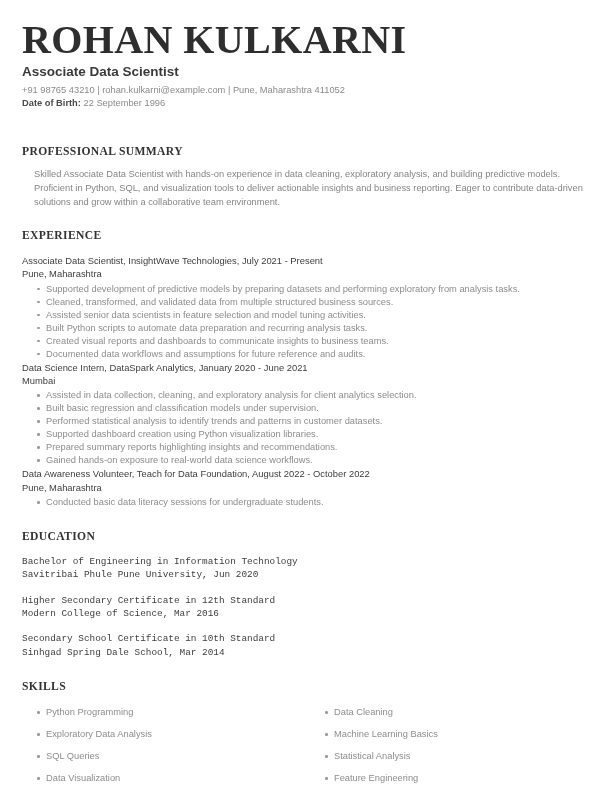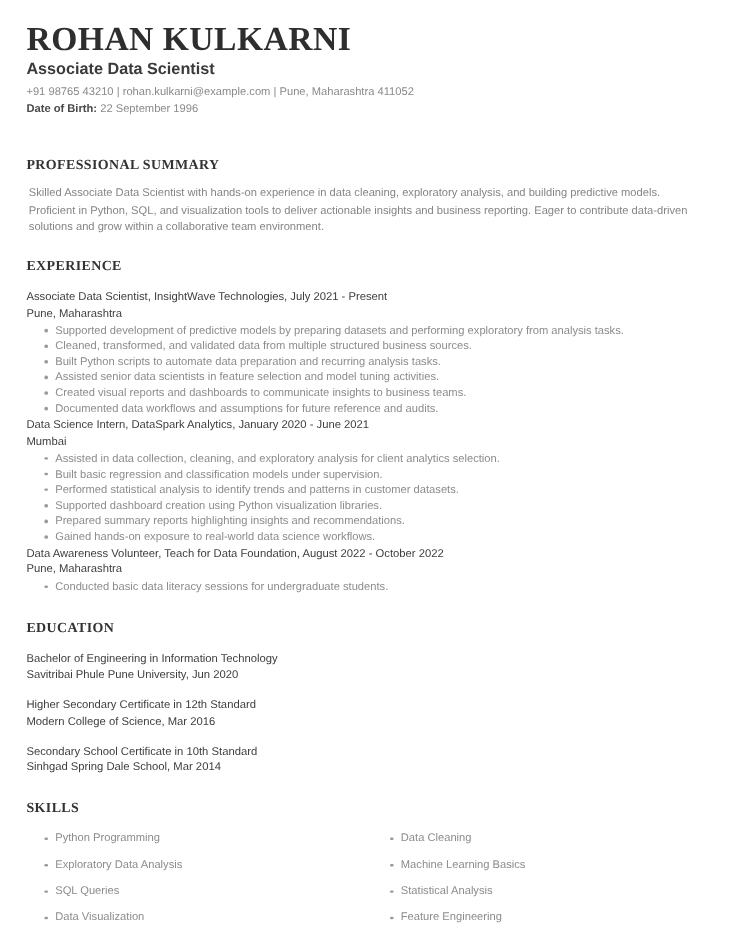--- a/index.html
+++ b/index.html
@@ -16,21 +16,21 @@
     font-family: "Liberation Sans", sans-serif;
     -webkit-font-smoothing: antialiased;
   }
   .inner {
     padding: 18px 22px 0 22px;
   }
 
   
   .name {
     font-family: "Liberation Serif", serif;
-    font-size: 28px;
+    font-size: 40px;
     font-weight: 700;
     letter-spacing: 0.4px;
     color: #2e2e2e;
     line-height: 1.12;
     margin: 0 0 1px 0;
   }
   .jobtitle {
     font-family: "Liberation Sans", sans-serif;
     font-size: 13.5px;
     font-weight: 700;
@@ -67,21 +67,21 @@
   .sec-summary   { margin-top: 34px; }
   .sec-experience{ margin-top: 19px; }
   .sec-education { margin-top: 21px; }
   .sec-skills    { margin-top: 21px; }
 
   
   .summary-text {
     font-size: 9.3px;
     color: #858585;
     line-height: 1.55;
-    margin: 9px 0 0 2px;
+    margin: 9px 0 0 12px;
     max-width: 566px;
   }
 
   
   .job { margin-top: 12px; }
   .job + .job { margin-top: 0; }
   .job-line {
     font-size: 9.4px;
     color: #3d3d3d;
     line-height: 1.42;
@@ -111,21 +111,21 @@
     position: absolute;
     left: 15px;
     top: 5px;
     width: 2.6px;
     height: 2.6px;
     border-radius: 50%;
     background: #9a9a9a;
   }
 
   
-  .edu { margin-top: 12px; }
+  .edu { margin-top: 12px; font-family: Liberation Mono, monospace; }
   .edu + .edu { margin-top: 12px; }
   .edu-degree, .edu-school {
     font-size: 9.4px;
     color: #3d3d3d;
     line-height: 1.42;
     margin: 0;
   }
 
   
   .skills-wrap {
@@ -183,22 +183,22 @@
     <p class="summary-text">Skilled Associate Data Scientist with hands-on experience in data cleaning, exploratory analysis, and building predictive models. Proficient in Python, SQL, and visualization tools to deliver actionable insights and business reporting. Eager to contribute data-driven solutions and grow within a collaborative team environment.</p>
 
     <h2 class="section-heading sec-experience">EXPERIENCE</h2>
 
     <div class="job">
       <div class="job-line">Associate Data Scientist, InsightWave Technologies, July 2021 - Present</div>
       <div class="job-location">Pune, Maharashtra</div>
       <ul class="bullets">
         <li>Supported development of predictive models by preparing datasets and performing exploratory from analysis tasks.</li>
         <li>Cleaned, transformed, and validated data from multiple structured business sources.</li>
+        <li>Assisted senior data scientists in feature selection and model tuning activities.</li>
         <li>Built Python scripts to automate data preparation and recurring analysis tasks.</li>
-        <li>Assisted senior data scientists in feature selection and model tuning activities.</li>
         <li>Created visual reports and dashboards to communicate insights to business teams.</li>
         <li>Documented data workflows and assumptions for future reference and audits.</li>
       </ul>
     </div>
 
     <div class="job">
       <div class="job-line">Data Science Intern, DataSpark Analytics, January 2020 - June 2021</div>
       <div class="job-location">Mumbai</div>
       <ul class="bullets">
         <li>Assisted in data collection, cleaning, and exploratory analysis for client analytics selection.</li>

